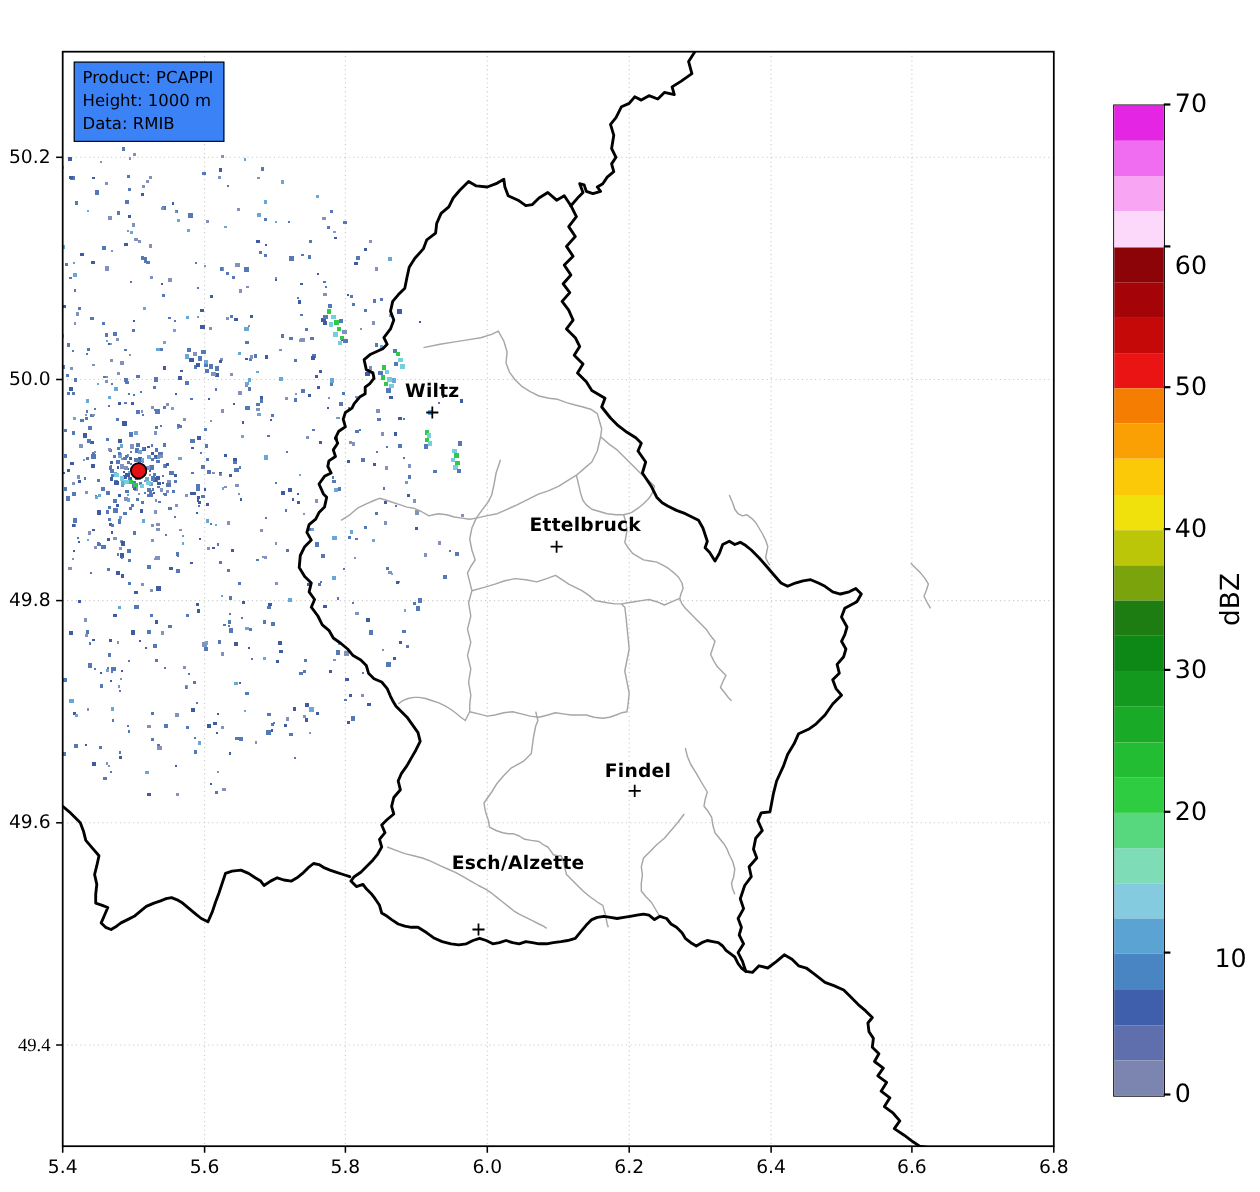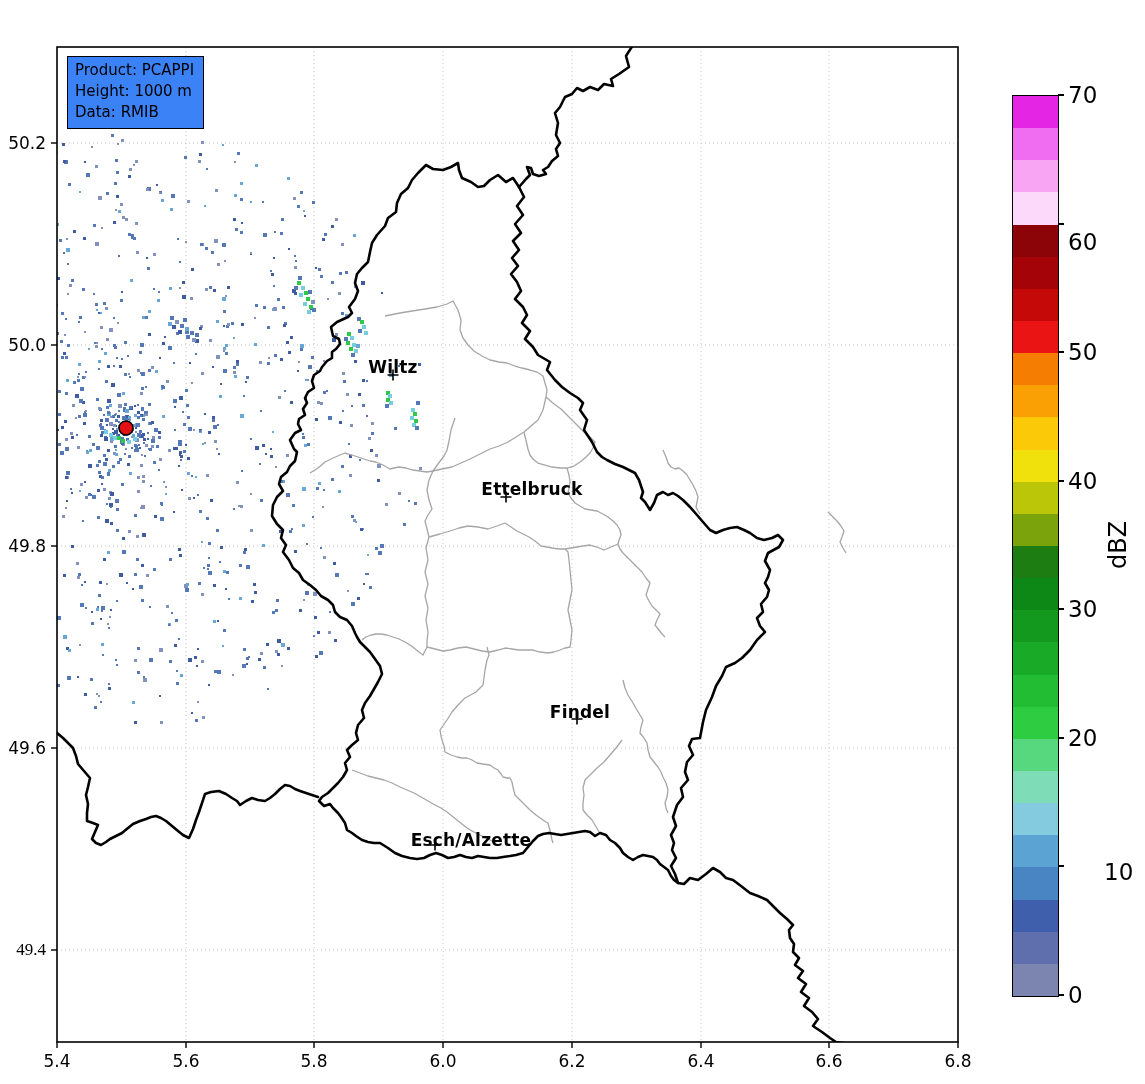--- a/index.html
+++ b/index.html
@@ -8,21 +8,21 @@
   #map-svg{position:absolute;left:0;top:0;}
   .abslabel{position:absolute;white-space:nowrap;}
   #title{font-size:27px;transform:translate(-50%,0);}
   #info-box{position:absolute;background:#3b82f6;border:1.3px solid #000;
             padding:3px 9px 5px 7px;font-size:15px;line-height:21px;z-index:5;}
   .xtick{font-size:17px;transform:translate(-50%,-50%);}
   .ytick{font-size:17px;transform:translate(-100%,-50%);}
   .cbtick{font-size:23px;transform:translate(0,-50%);}
   .cbtickline{position:absolute;background:#000;width:6px;height:1.5px;}
   #cb-label{font-size:24px;transform:translate(-50%,-50%) rotate(-90deg);}
-  .citylabel{font-size:17px;font-weight:bold;transform:translate(-50%,-50%);letter-spacing:0.2px;margin-top:11px;}
+  .citylabel{font-size:17px;font-weight:bold;transform:translate(-50%,-50%);letter-spacing:0.2px;}
   #colorbar{position:absolute;border:1.2px solid #000;display:flex;flex-direction:column;}
   #colorbar .seg{width:100%;flex:1 1 0;}
 </style>
 </head>
 <body>
 
 <div id="figure">
   <svg id="map-svg" width="1145" height="1084">
       <defs>
         <clipPath id="plotclip">
@@ -1459,21 +1459,21 @@
       <div class="seg" style="background: rgb(95, 111, 174);"></div>
       <div class="seg" style="background: rgb(123, 133, 175);"></div>
     </div>
 
   <div id="cb-label" class="abslabel" style="left:1118px;top:545px;">dBZ</div>
 
   <div id="generated-labels">
       <div class="abslabel citylabel" style="left: 393px; top: 356px;">Wiltz</div>
       <div class="abslabel citylabel" style="left: 532px; top: 478px;">Ettelbruck</div>
       <div class="abslabel citylabel" style="left: 580px; top: 701px;">Findel</div>
-      <div class="abslabel citylabel" style="left: 471px; top: 829px;">Esch/Alzette</div>
+      <div class="abslabel citylabel" style="left: 471px; top: 785px;">Esch/Alzette</div>
       <div class="abslabel xtick" style="left: 57px; top: 1061px;">5.4</div>
       <div class="abslabel xtick" style="left: 186px; top: 1061px;">5.6</div>
       <div class="abslabel xtick" style="left: 314px; top: 1061px;">5.8</div>
       <div class="abslabel xtick" style="left: 443px; top: 1061px;">6.0</div>
       <div class="abslabel xtick" style="left: 572px; top: 1061px;">6.2</div>
       <div class="abslabel xtick" style="left: 701px; top: 1061px;">6.4</div>
       <div class="abslabel xtick" style="left: 829px; top: 1061px;">6.6</div>
       <div class="abslabel xtick" style="left: 958px; top: 1061px;">6.8</div>
       <div class="abslabel ytick" style="left: 46px; top: 143px;">50.2</div>
       <div class="abslabel ytick" style="left: 46px; top: 345px;">50.0</div>

